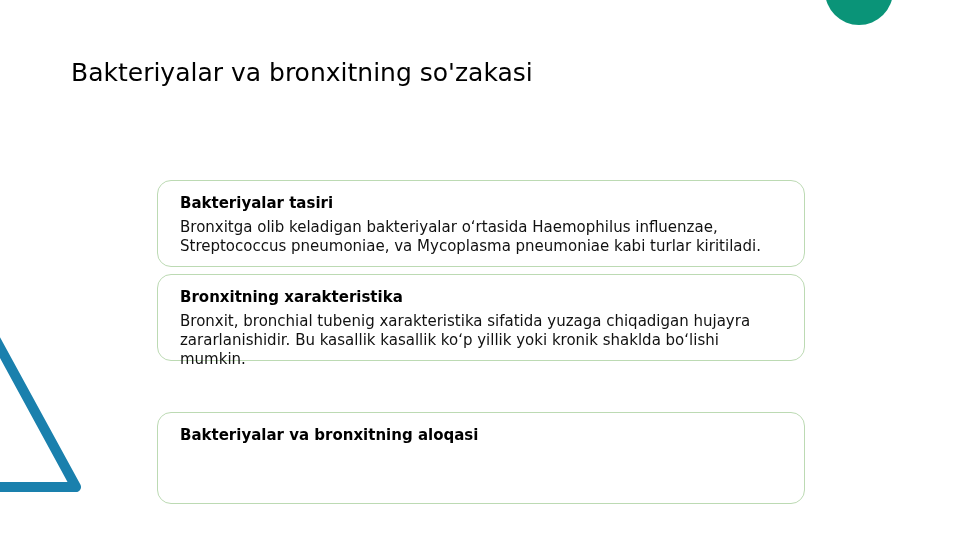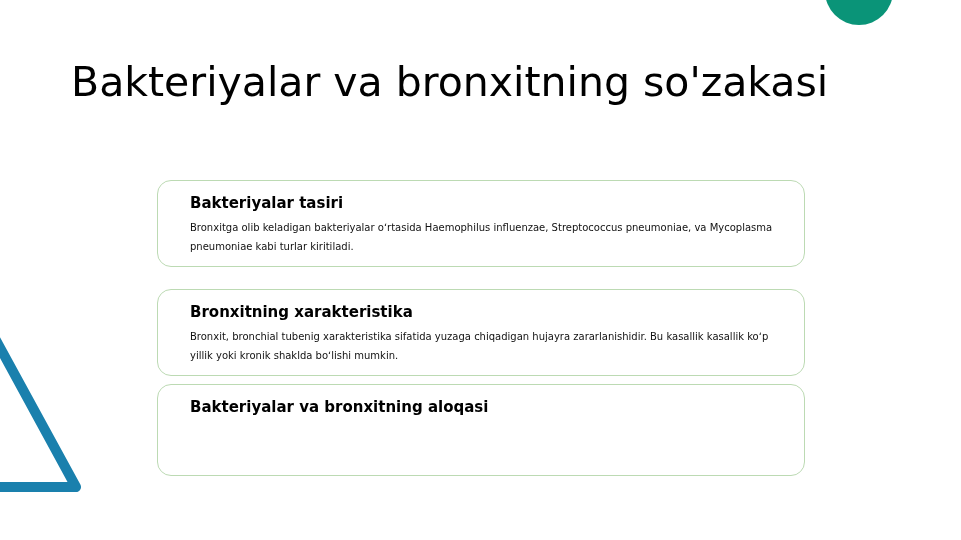--- a/index.html
+++ b/index.html
@@ -28,46 +28,46 @@
     position: absolute;
     left: 0;
     top: 300px;
     width: 110px;
     height: 200px;
   }
   .slide-title {
     position: absolute;
     left: 71px;
     top: 58px;
-    font-size: 41px;
+    font-size: 25px;
     line-height: 1.2;
     color: #000000;
     white-space: nowrap;
   }
   .card {
     position: absolute;
     left: 157px;
     width: 648px;
     box-sizing: border-box;
     border: 1px solid #bcdab3;
     border-radius: 14px;
     background: #ffffff;
-    padding: 13px 22px 10px 32px;
+    padding: 13px 22px 10px 22px;
   }
   .card-1 { top: 180px; height: 87px; }
-  .card-2 { top: 289px; height: 87px; }
-  .card-3 { top: 384px; height: 92px; }
+  .card-2 { top: 274px; height: 87px; }
+  .card-3 { top: 412px; height: 92px; }
   .card-heading {
     font-size: 15px;
     font-weight: bold;
     color: #000000;
     margin: 0 0 6px 0;
   }
   .card-body {
-    font-size: 10px;
+    font-size: 15px;
     line-height: 19px;
     color: #111111;
     margin: 0;
     max-width: 585px;
   }
 </style>
 </head>
 <body>
 
 <div class="slide">

